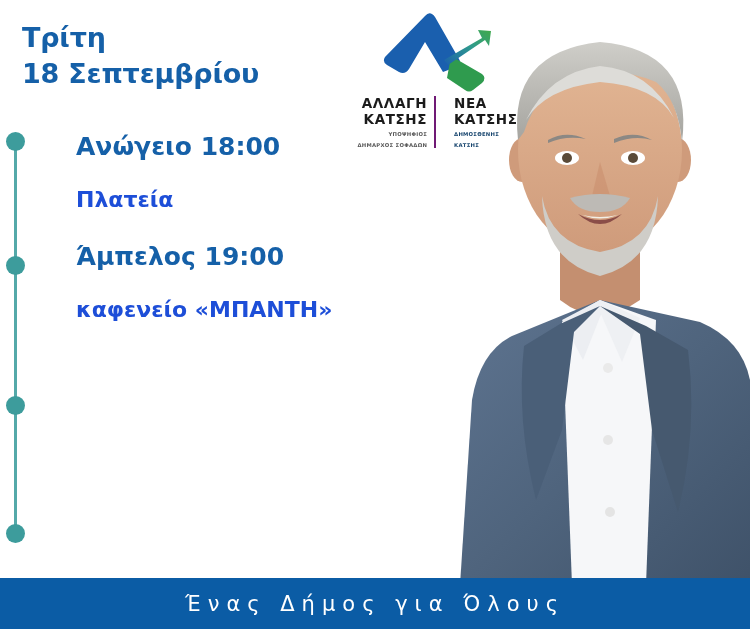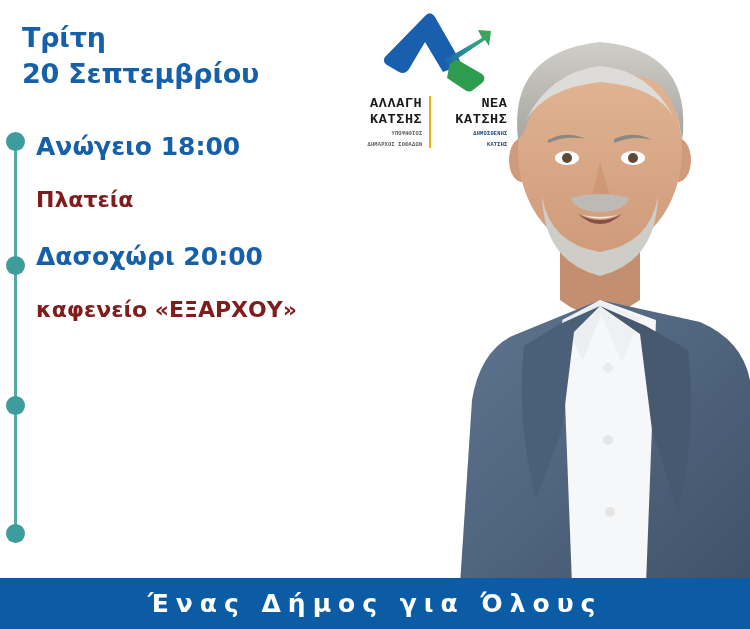--- a/index.html
+++ b/index.html
@@ -62,44 +62,43 @@
   .timeline-dot.d2 { top: 136px; }
   .timeline-dot.d3 { top: 276px; }
   .timeline-dot.d4 { top: 404px; }
 
   .entries {
     position: absolute;
     left: 36px;
     top: 0;
     right: 0;
   }
-  .entry { margin-bottom: 4px; }
+  .entry { margin-bottom: 4px; margin-left: 40px; }
   .entry-title {
     color: #1560A8;
     font-weight: 700;
     font-size: 25px;
     line-height: 54px;
     white-space: nowrap;
   }
   .entry-venue {
-    color: #7f1d1d;
+    color: #1d4ed8;
     font-weight: 700;
     font-size: 22px;
     line-height: 52px;
     white-space: nowrap;
   }
 
   
   .logo {
     position: absolute;
     left: 355px;
     top: 12px;
     width: 165px;
     height: 140px;
-    font-family: Liberation Mono, monospace;
   }
   .logo-mark {
     position: absolute;
     left: 26px;
     top: 0;
     width: 112px;
     height: 82px;
   }
   .logo-wordmark {
     position: absolute;
@@ -108,23 +107,23 @@
     width: 165px;
     display: flex;
     align-items: flex-start;
     justify-content: center;
   }
   .wm-left {
     text-align: right;
     padding-right: 7px;
   }
   .wm-right {
-    text-align: right;
-    padding-left: 24px;
-    border-left: 2px solid #eab308;
+    text-align: left;
+    padding-left: 18px;
+    border-left: 2px solid #701a75;
   }
   .wm-main {
     color: #1b1b1b;
     font-weight: 700;
     font-size: 13.5px;
     line-height: 15.5px;
     letter-spacing: 0.6px;
   }
   .wm-sub {
     color: #5a5a5a;
@@ -154,55 +153,55 @@
     bottom: 0;
     width: 750px;
     height: 51px;
     background: #0B5CA5;
     display: flex;
     align-items: center;
     justify-content: center;
   }
   .banner-text {
     color: #ffffff;
-    font-weight: 700;
-    font-size: 25px;
+    font-weight: 400;
+    font-size: 21px;
     letter-spacing: 7px;
     white-space: nowrap;
   }
 </style>
 </head>
 <body>
 
 <div id="poster">
 
   <div class="date-block">
     <span class="date-line">Τρίτη</span>
-    <span class="date-line">20 Σεπτεμβρίου</span>
+    <span class="date-line">18 Σεπτεμβρίου</span>
   </div>
 
   <div class="timeline">
     <div class="timeline-rail"></div>
     <div class="timeline-dot d1"></div>
     <div class="timeline-dot d2"></div>
     <div class="timeline-dot d3"></div>
     <div class="timeline-dot d4"></div>
 
     <div class="entries">
 
       <div class="entry">
         <div class="entry-title">Ανώγειο 18:00</div>
         <div class="entry-venue">Πλατεία</div>
       </div>
 
-
       <div class="entry">
-        <div class="entry-title">Δασοχώρι 20:00</div>
-        <div class="entry-venue">καφενείο «ΕΞΑΡΧΟΥ»</div>
-      </div>
+        <div class="entry-title">Άμπελος 19:00</div>
+        <div class="entry-venue">καφενείο «ΜΠΑΝΤΗ»</div>
+      </div>
+
 
       <div class="entry">
       </div>
 
     </div>
   </div>
 
   <div class="logo">
     <div class="logo-mark">
       <svg viewBox="0 0 112 82" width="112" height="82" xmlns="http://www.w3.org/2000/svg">

